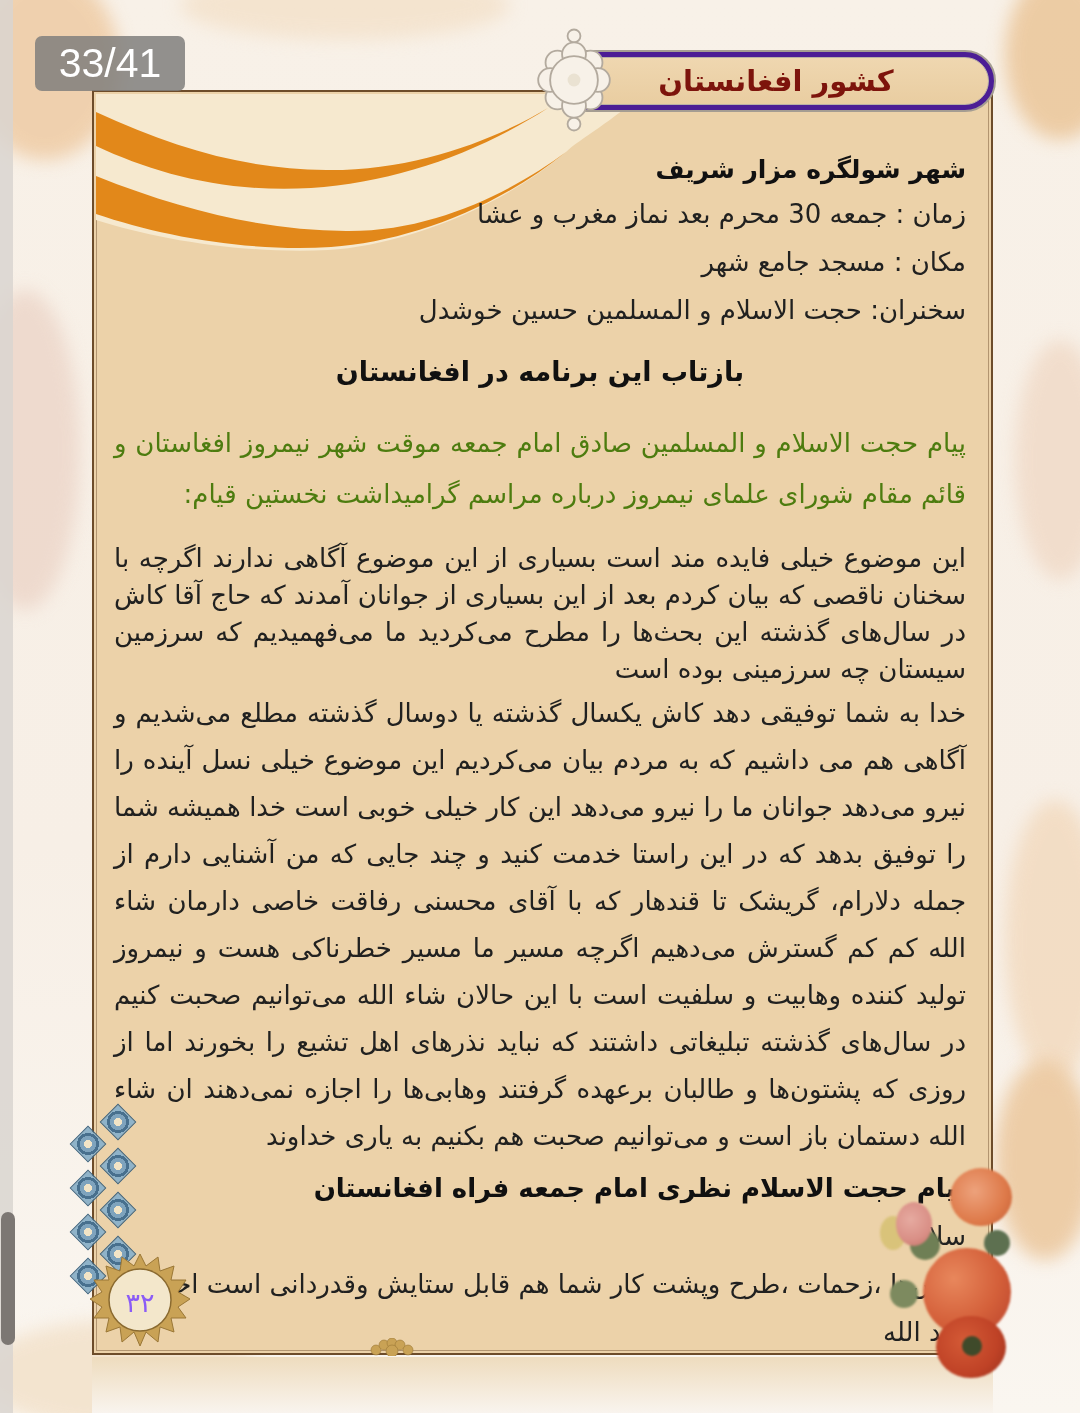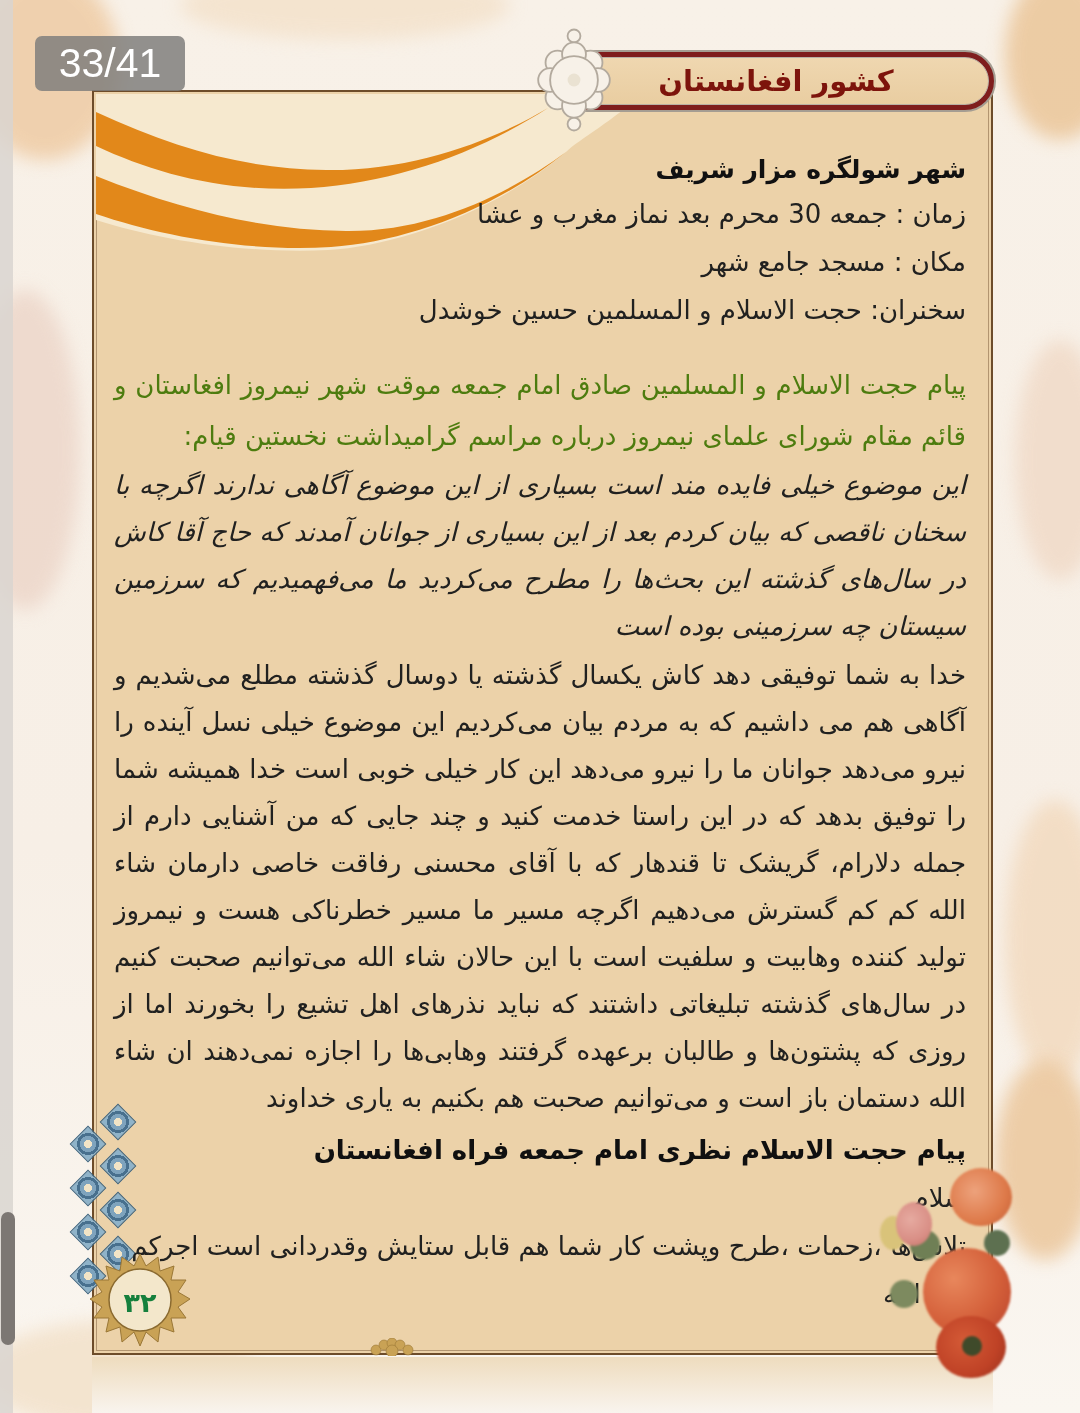--- a/index.html
+++ b/index.html
@@ -28,21 +28,21 @@
     position:absolute; left:92px; top:90px; width:901px; height:1265px;
     background:#ecd2a9; border:2px solid #6d4c2a; z-index:1;
   }
   .page::after { content:""; position:absolute; inset:2px; border:1px solid rgba(109,76,42,.45); pointer-events:none; }
 
   .swoosh { position:absolute; left:2px; top:2px; z-index:1; }
 
   
   .banner {
     position:absolute; left:556px; top:50px; width:440px; height:62px;
-    background:#7f1d1d; border:2px solid #a59d92; border-radius:31px;
+    background:#4c1d95; border:2px solid #a59d92; border-radius:31px;
     padding:5px; z-index:5;
   }
   .banner-inner {
     width:100%; height:100%; border-radius:24px; border:1px solid #b9b1a6;
     background:linear-gradient(180deg,#efd7b0,#e9cda1);
     display:flex; align-items:center; justify-content:center;
   }
   .banner-title { font-weight:bold; font-size:29px; color:#7d140c; letter-spacing:.5px; }
   .medallion { position:absolute; left:528px; top:24px; z-index:6; }
 
@@ -64,36 +64,36 @@
   .content {
     position:absolute; left:114px; top:150px; width:852px; z-index:2;
     direction:rtl; color:#212120; font-size:26px; line-height:47px;
     text-align:right;
   }
   .h-city { font-weight:bold; font-size:25px; line-height:40px; color:#111; }
   .meta-line { line-height:48px; }
   .section-title { text-align:center; font-weight:bold; font-size:27px; color:#111;
     margin-top:18px; line-height:40px; }
   .p-bold { font-weight:normal; color:#4d7c0f; text-align:justify; line-height:51px; margin-top:26px; }
-  .p-body { text-align:justify; line-height:47px; margin-top:0;font-style:italic; }
+  .p-body { text-align:justify; line-height:37px; margin-top:20px; }
   .p-body2 { text-align:justify; line-height:47px; margin-top:2px; }
   .h-nazari { font-weight:bold; color:#101010; line-height:48px; margin-top:4px; }
   .l-salam { line-height:48px; }
   .l-efforts { line-height:48px; }
 
   
   .diamond {
     position:absolute; width:26px; height:26px; transform:rotate(45deg); z-index:3;
     background:radial-gradient(circle at center, #f2e4c6 0 4px, #7ea3bd 4px 8px, #48708e 8px 11px, #8fb3c9 11px 13px);
     border:1px solid #3c637f;
   }
   .rosette { position:absolute; left:90px; top:1252px; width:100px; height:100px; z-index:3; }
   .rosette .num {
     position:absolute; inset:0; display:flex; align-items:center; justify-content:center;
-    font-size:27px; font-weight:bold; color:#15803d;
+    font-size:27px; font-weight:normal; color:#8b5cf6;
   }
   .mini-orn { position:absolute; left:368px; top:1338px; z-index:3; }
 
   
   .flowers { position:absolute; left:888px; top:1168px; width:195px; height:210px; z-index:7;
     filter:blur(1px); }
   .fl { position:absolute; border-radius:50%; }
   .f1 { left:35px; top:80px; width:88px; height:88px; background:radial-gradient(circle at 35% 35%, #e8875c, #d4603a 55%, #b8402a); }
   .f2 { left:62px; top:0px;  width:62px; height:58px; background:radial-gradient(circle at 40% 40%, #eda27c, #de7a4a 60%, #c25c33); }
   .f3 { left:8px;  top:34px; width:36px; height:44px; background:radial-gradient(circle at 40% 40%, #e6aaa0, #d98f86 60%, #bf6f63); }
@@ -133,20 +133,21 @@
   <div class="diamond" style="left:-19px; top:1083px;"></div>
   <div class="diamond" style="left:-19px; top:1127px;"></div>
   <div class="diamond" style="left:-19px; top:1171px;"></div>
 </div>
 
 <div class="content">
   <div class="h-city">شهر شولگره مزار شریف</div>
   <div class="meta-line">زمان : جمعه 30 محرم بعد نماز مغرب و عشا</div>
   <div class="meta-line">مکان : مسجد جامع شهر</div>
   <div class="meta-line">سخنران: حجت الاسلام و المسلمین حسین خوشدل</div>
+  <div class="section-title">بازتاب این برنامه در افغانستان</div>
   <div class="p-bold">پیام حجت الاسلام و المسلمین صادق امام جمعه موقت شهر نیمروز افغاستان و قائم مقام شورای علمای نیمروز درباره مراسم گرامیداشت نخستین قیام:</div>
   <div class="p-body">این موضوع خیلی فایده مند است بسیاری از این موضوع آگاهی ندارند اگرچه با سخنان ناقصی که بیان کردم بعد از این بسیاری از جوانان آمدند که حاج آقا کاش در سال‌های گذشته این بحث‌ها را مطرح می‌کردید ما می‌فهمیدیم که سرزمین سیستان چه سرزمینی بوده است</div>
   <div class="p-body2">خدا به شما توفیقی دهد کاش یکسال گذشته یا دوسال گذشته مطلع می‌شدیم و آگاهی هم می داشیم که به مردم بیان می‌کردیم این موضوع خیلی نسل آینده را نیرو می‌دهد جوانان ما را نیرو می‌دهد این کار خیلی خوبی است خدا همیشه شما را توفیق بدهد که در این راستا خدمت کنید و چند جایی که من آشنایی دارم از جمله دلارام، گریشک تا قندهار که با آقای محسنی رفاقت خاصی دارمان شاء الله کم کم گسترش می‌دهیم اگرچه مسیر ما مسیر خطرناکی هست و نیمروز تولید کننده وهابیت و سلفیت است با این حالان شاء الله می‌توانیم صحبت کنیم در سال‌های گذشته تبلیغاتی داشتند که نباید نذرهای اهل تشیع را بخورند اما از روزی که پشتون‌ها و طالبان برعهده گرفتند وهابی‌ها را اجازه نمی‌دهند ان شاء الله دستمان باز است و می‌توانیم صحبت هم بکنیم به یاری خداوند</div>
   <div class="h-nazari">پیام حجت الاسلام نظری امام جمعه فراه افغانستان</div>
   <div class="l-salam">سلام</div>
   <div class="l-efforts">تلاش‌ها ،زحمات ،طرح وپشت کار شما هم قابل ستایش وقدردانی است اجرکم عند الله</div>
 
 </div>
 
 <div class="rosette">

